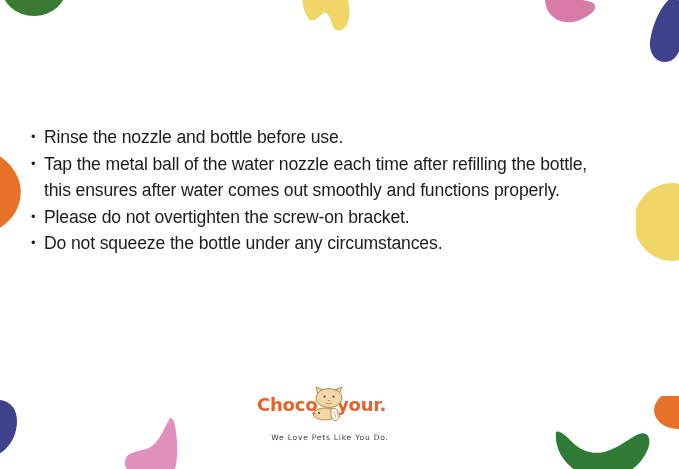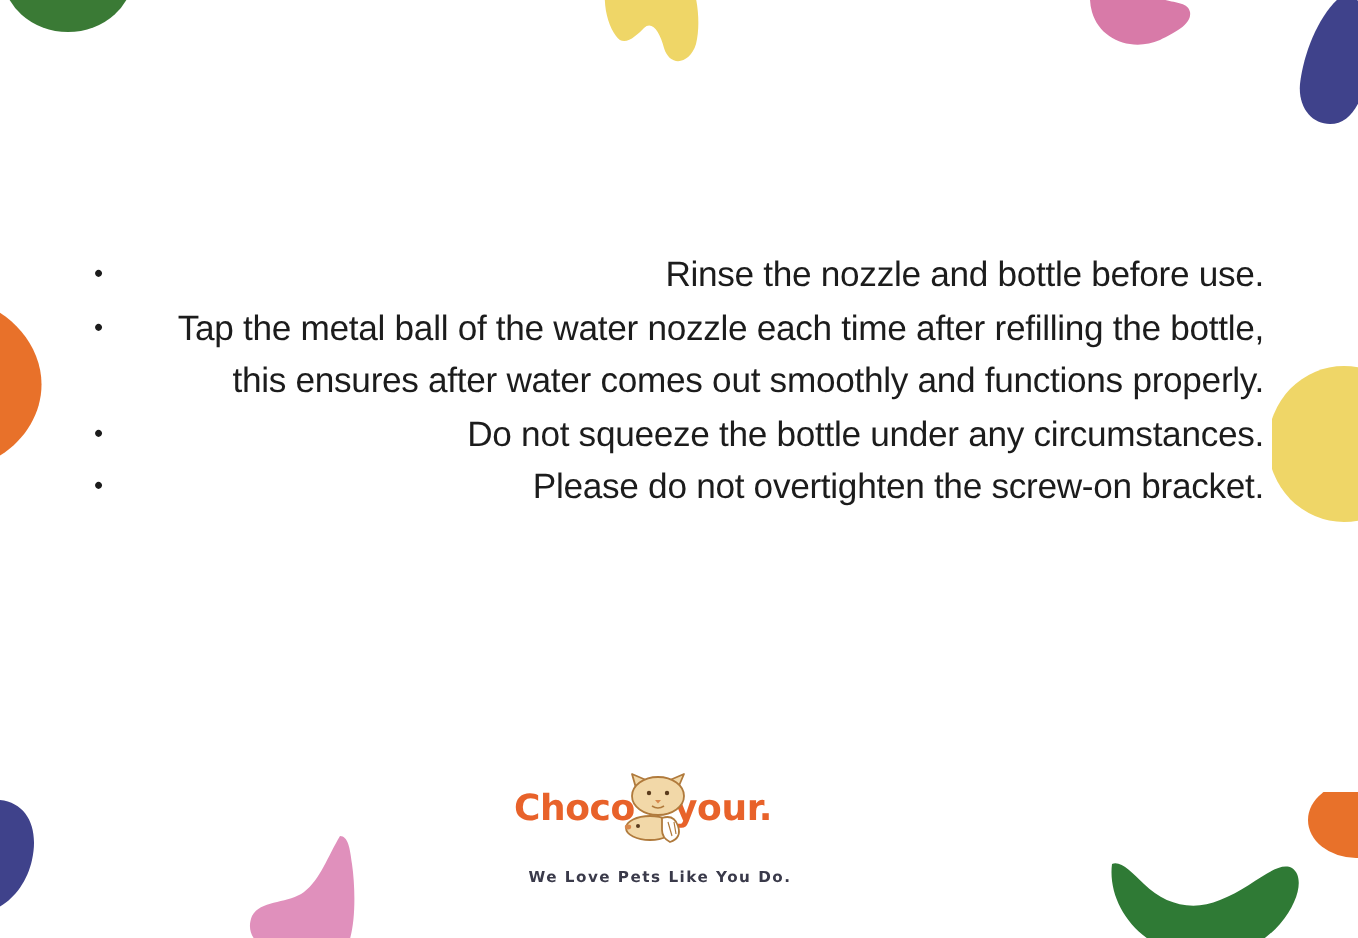--- a/index.html
+++ b/index.html
@@ -38,27 +38,26 @@
     left: 51px;
     top: 81px;
     font-size: 24.5px;
     font-weight: 400;
     color: #2e3566;
     letter-spacing: -0.1px;
     white-space: nowrap;
   }
   .bullet-list {
     position: absolute;
-    left: 47px;
+    left: 31px;
     top: 124px;
     width: 585px;
     margin: 0;
     padding: 0;
     list-style: none;
-    text-align: right;
   }
   .bullet-item {
     position: relative;
     padding-left: 13px;
     font-size: 17.6px;
     line-height: 26.5px;
     color: #1c1c1c;
     letter-spacing: -0.15px;
     margin: 0 0 0 0;
   }
@@ -101,21 +100,21 @@
   .logo-art {
     position: absolute;
     left: 52px;
     top: -6px;
     width: 46px;
     height: 38px;
   }
   .logo-tagline {
     margin-top: 5px;
     font-family: "DejaVu Sans", sans-serif;
-    font-weight: bold;
+    font-weight: normal;
     font-size: 7.6px;
     letter-spacing: 0.75px;
     color: #3a3a4a;
   }
 </style>
 </head>
 <body>
 
 <div class="page">
 
@@ -178,22 +177,22 @@
       <ellipse cx="26" cy="14" rx="24" ry="19" fill="#e8712a"></ellipse>
     </svg>
   </div>
 
   <div class="content">
 
 
     <ul class="bullet-list">
       <li class="bullet-item">Rinse the nozzle and bottle before use.</li>
       <li class="bullet-item">Tap the metal ball of the water nozzle each time after refilling the bottle, this ensures after water comes out smoothly and functions properly.</li>
+      <li class="bullet-item">Please do not overtighten the screw-on bracket.</li>
       <li class="bullet-item">Do not squeeze the bottle under any circumstances.</li>
-      <li class="bullet-item">Please do not overtighten the screw-on bracket.</li>
     </ul>
 
     <div class="logo-block">
       <div class="logo-mark">
         <span class="logo-word logo-word-choco">Choco</span>
         <span class="logo-word logo-word-nose">your.</span>
 
         
         <svg class="logo-art" viewBox="0 0 46 38">
 

